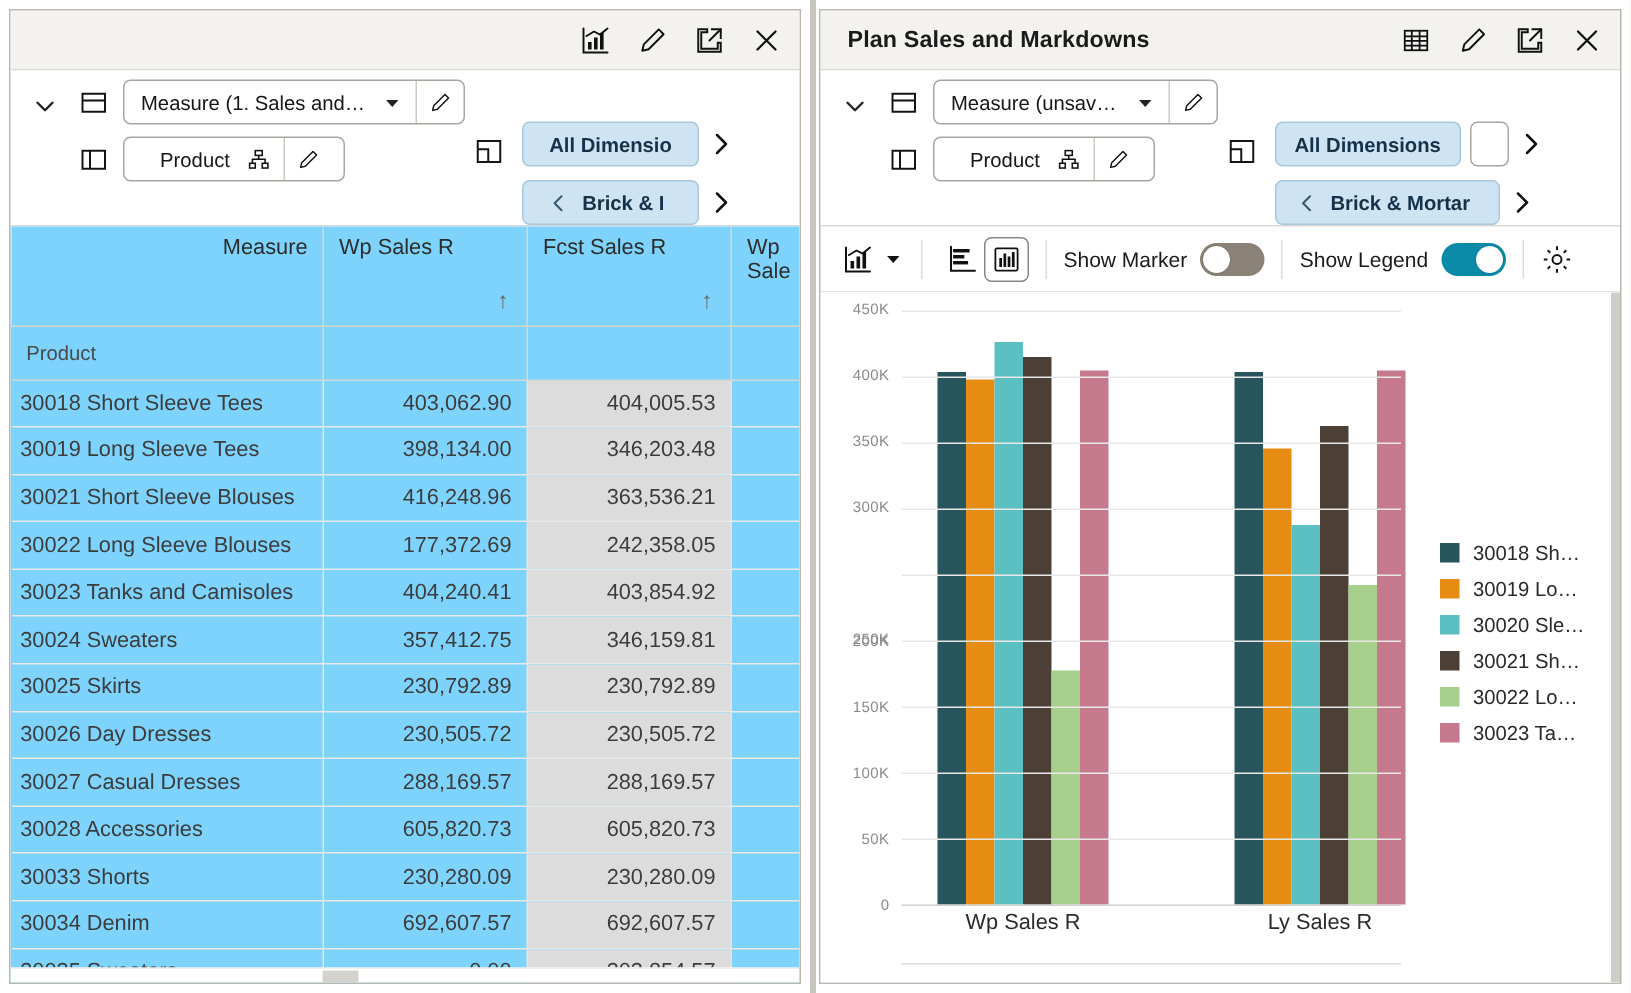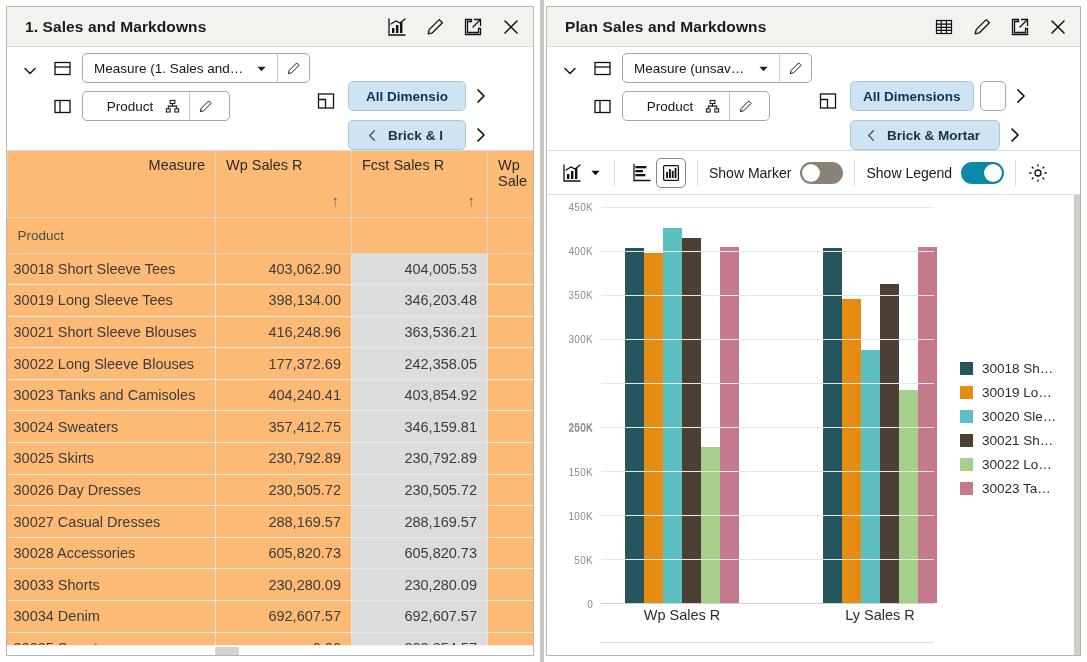--- a/index.html
+++ b/index.html
@@ -94,21 +94,21 @@
     font-size:13.5px; font-weight:600; color:#16324a;
     padding: 0 12px; white-space:nowrap; overflow:hidden;
   }
   .dim-chip.plain { background:#fff; border:1px solid #a9a6a0; color:#161616; font-weight:400; }
   .dim-chip.bm { padding:0; }
   .dim-chip .arrow-l { padding: 0 9px; display:flex; align-items:center; color:#3a5a72; }
   .dim-chip .bm-text { padding-right: 14px; }
   .nav-next { width:18px; height:18px; color:#111; flex:0 0 18px; cursor:pointer; }
 
   
-  .table-wrap { flex:1; overflow:hidden; position:relative; background:#fdba74; }
+  .table-wrap { flex:1; overflow:hidden; position:relative; background:#7dd3fc; }
   table.grid { border-collapse: collapse; width: 100%; table-layout: fixed; font-size:14.5px; }
   table.grid col.c0 { width: 208px; }
   table.grid col.c1 { width: 136px; }
   table.grid col.c2 { width: 136px; }
   table.grid col.c3 { width: 62px; }
 
   .hdr-cell {
     border-right: 1px solid #d8d6d1;
     border-bottom: 1px solid #d8d6d1;
     height: 66px; vertical-align: top;
@@ -229,21 +229,20 @@
   }
 </style>
 </head>
 <body>
 
 <div class="app">
 
   <div class="panel panel-left">
    <div class="panel-inner">
     <div class="titlebar">
-      <div class="title-text">1. Sales and Markdowns</div>
       <div class="title-icons">
         <span class="ticon">
           <svg viewBox="0 0 20 20" fill="none" stroke="currentColor" stroke-width="1.3">
             <path d="M2 2v16h16" stroke-linecap="round"></path>
             <rect x="5" y="11" width="2.4" height="5" fill="currentColor" stroke="none"></rect>
             <rect x="9" y="8" width="2.4" height="8" fill="currentColor" stroke="none"></rect>
             <rect x="13" y="5" width="2.4" height="11" fill="currentColor" stroke="none"></rect>
             <path d="M4 7l5-3 4 2 5-4" stroke-linecap="round"></path>
           </svg>
         </span>

